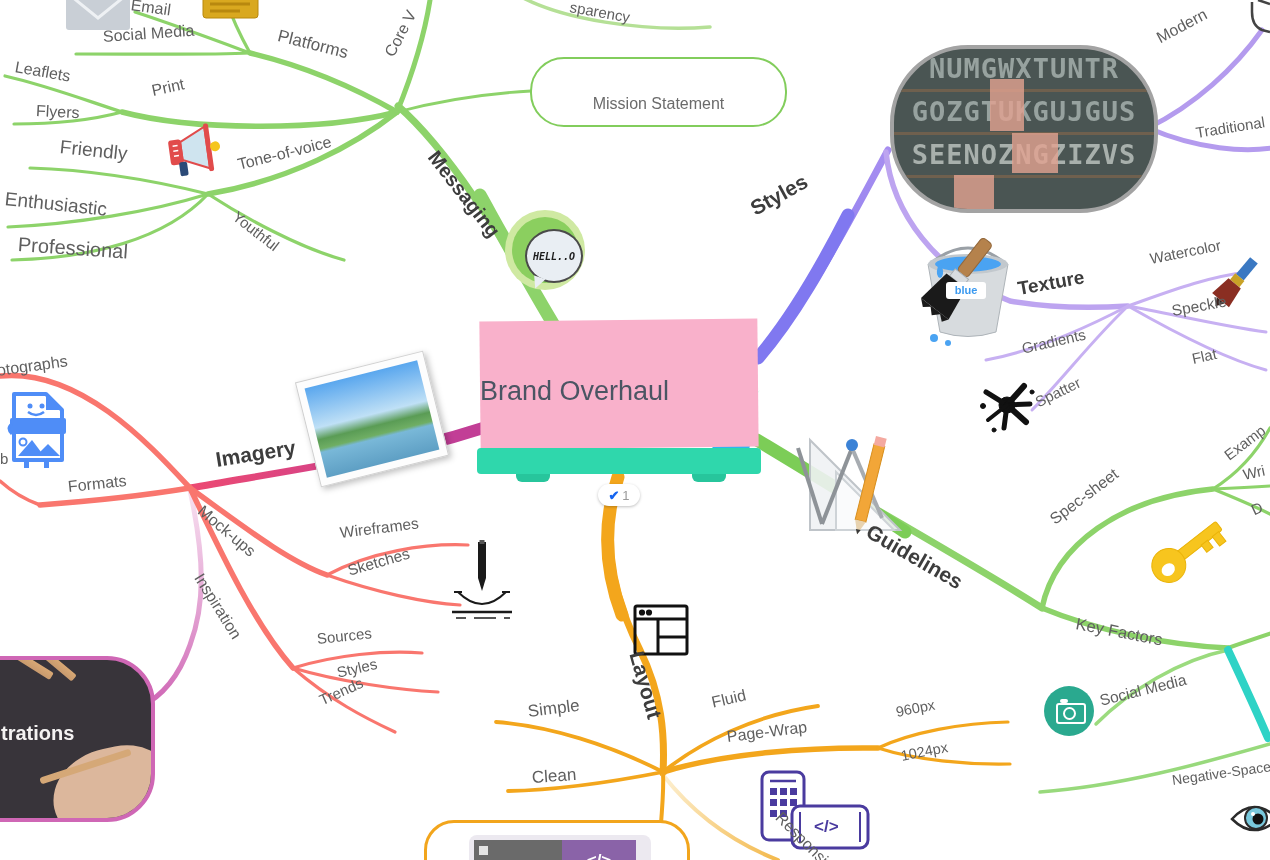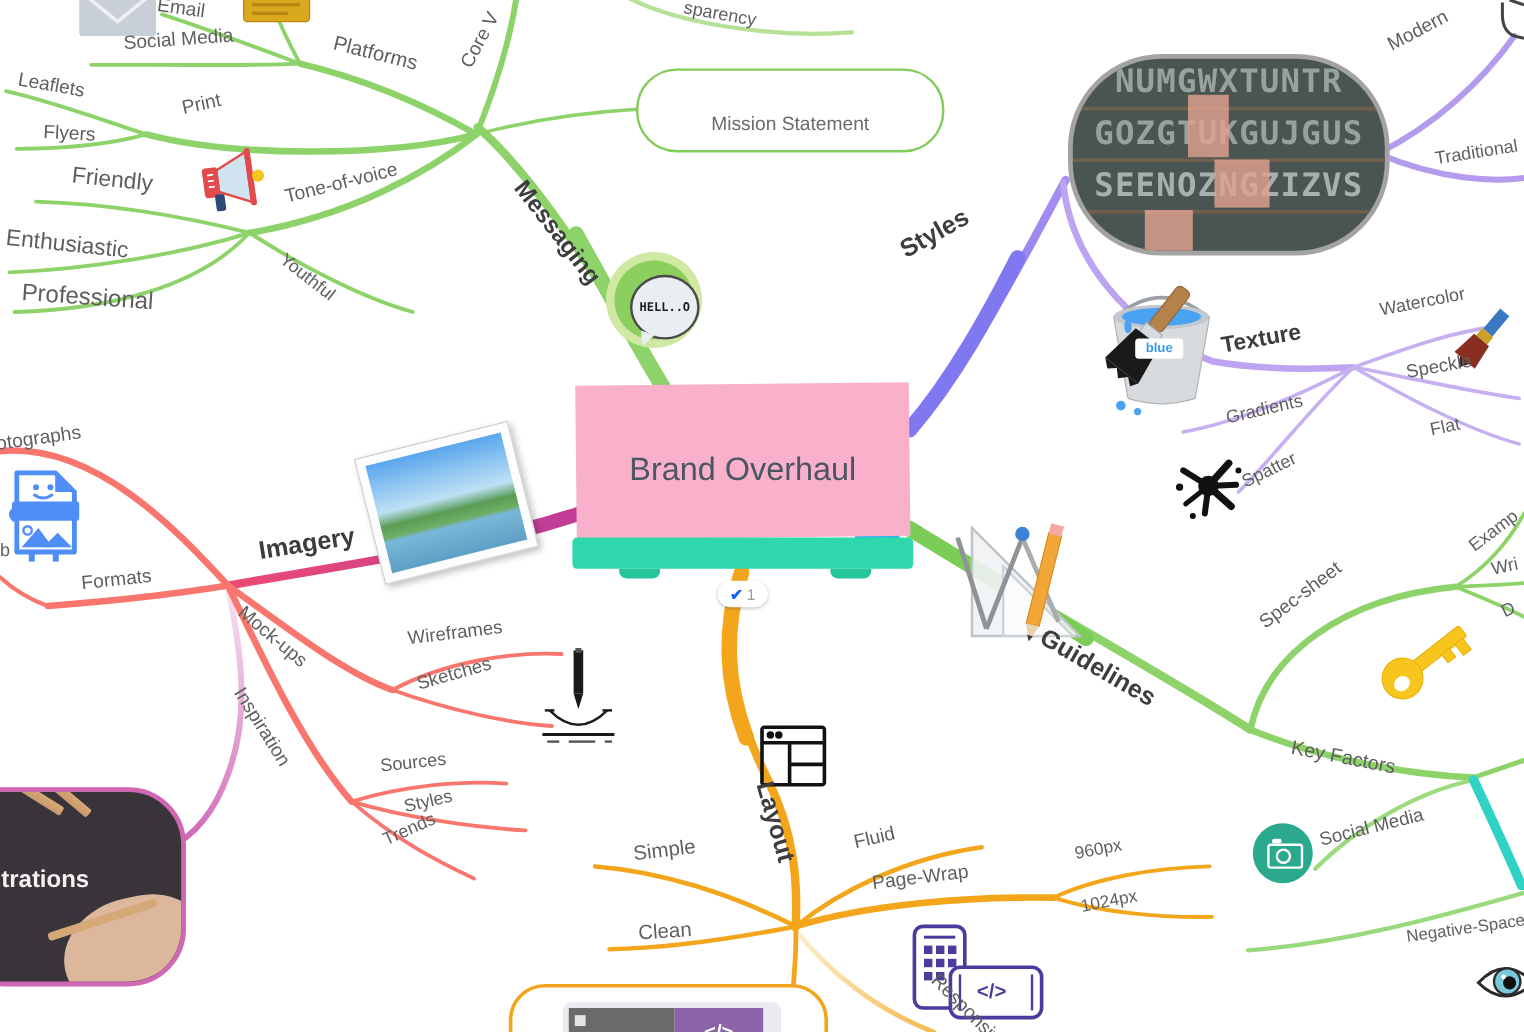--- a/index.html
+++ b/index.html
@@ -9,32 +9,32 @@
   .lbl{position:absolute;z-index:6;font-size:16px;color:#5f5f5f;white-space:nowrap;
        transform-origin:0 50%;}
   .lbl-bold{color:#3d3d3d;font-weight:700;}
   
   .center-box{position:absolute;left:480px;top:320px;width:278px;height:128px;
               background:#f9b1cb;z-index:3;transform:rotate(-0.6deg);}
   .shelf{position:absolute;left:477px;top:448px;width:284px;height:26px;background:#2fd7ac;
          border-radius:4px;z-index:4;}
   .shelf-foot{position:absolute;top:474px;width:34px;height:8px;background:#27c59c;
               border-radius:0 0 6px 6px;z-index:4;}
-  .center-title{position:absolute;left:480px;top:376px;width:278px;text-align:center;
+  .center-title{position:absolute;left:480px;top:376px;width:278px;
                 font-size:27px;color:#4b5563;z-index:5;}
   .badge{position:absolute;left:598px;top:484px;width:42px;height:22px;background:#fff;
          border-radius:12px;box-shadow:0 1px 3px rgba(0,0,0,.25);z-index:6;
          display:flex;align-items:center;justify-content:center;gap:3px;font-size:13px;}
   .badge .chk{color:#1565f0;font-weight:700;}
   .badge .cnt{color:#9a9a9a;}
   
   .hello-outer{position:absolute;left:505px;top:210px;width:80px;height:80px;border-radius:50%;
                background:#cfe9a2;z-index:4;}
   .hello-mid{position:absolute;left:7px;top:7px;width:66px;height:66px;border-radius:50%;
-             background:#8bcf5f;}
+             background:#8bcf5f;font-style:italic;}
   .hello-in{position:absolute;left:13px;top:12px;width:54px;height:50px;border-radius:50%;
             background:#e9eef3;border:2px solid #4a4a4a;display:flex;align-items:center;
             justify-content:center;font-family:"DejaVu Sans Mono",monospace;font-weight:700;
             font-size:10px;color:#1c1c1c;}
   .hello-tail{position:absolute;left:20px;top:60px;width:0;height:0;
               border-left:5px solid transparent;border-right:7px solid transparent;
               border-top:12px solid #e9eef3;transform:rotate(18deg);}
   
   .mission{position:absolute;left:530px;top:57px;width:253px;height:66px;background:#fff;
            border:2px solid #82cd5c;border-radius:34px;z-index:3;text-align:center;}

